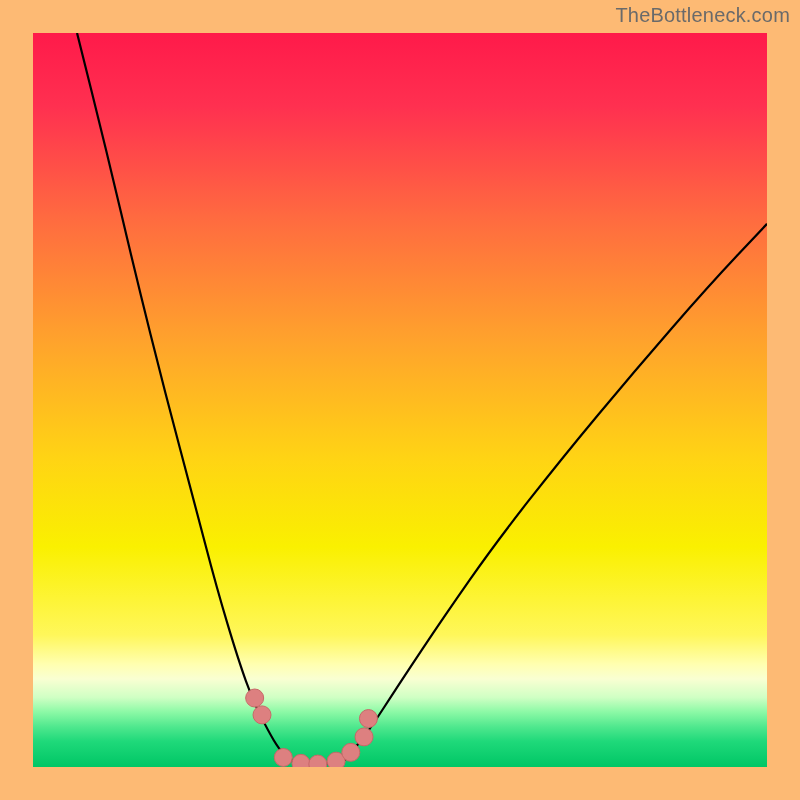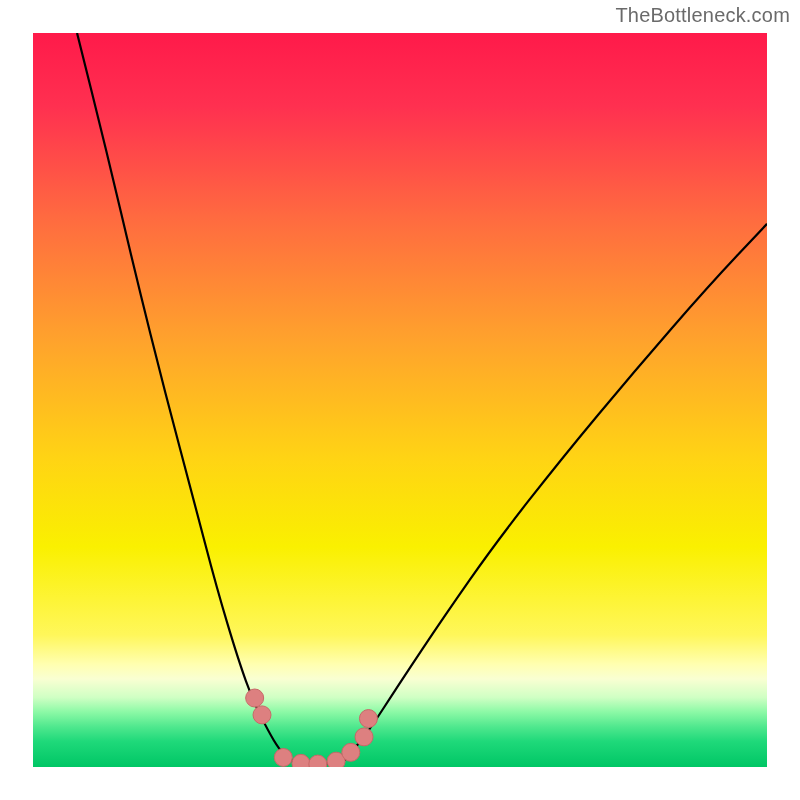--- a/index.html
+++ b/index.html
@@ -8,21 +8,21 @@
     width: 800px;
     height: 800px;
     background: #000;
     overflow: hidden;
     font-family: Arial, Helvetica, sans-serif;
   }
   .frame {
     position: absolute;
     left: 0; top: 0;
     width: 800px; height: 800px;
-    background: #ffffff;
+    background: #fdba74;
   }
   .plot {
     position: absolute;
     left: 33px;
     top: 33px;
     width: 734px;
     height: 734px;
     overflow: hidden;
   }
   .gradient-bg {

